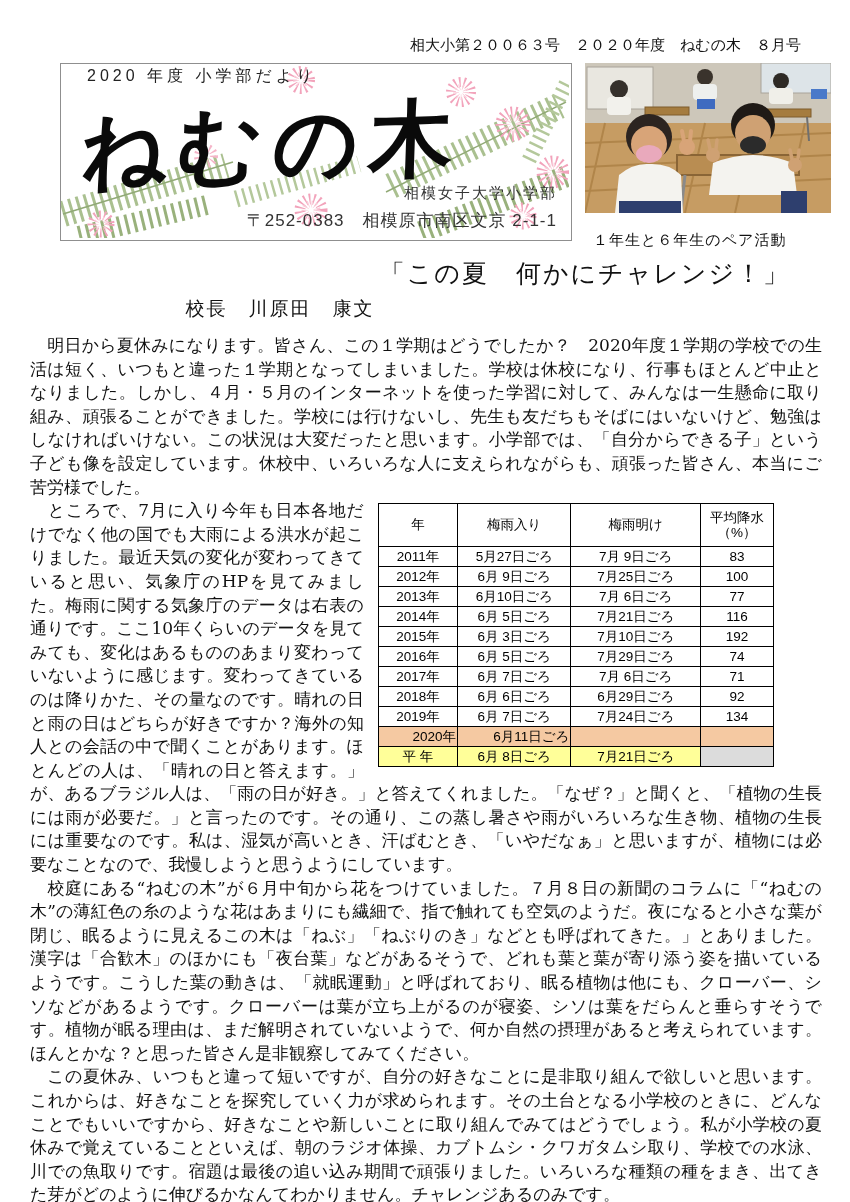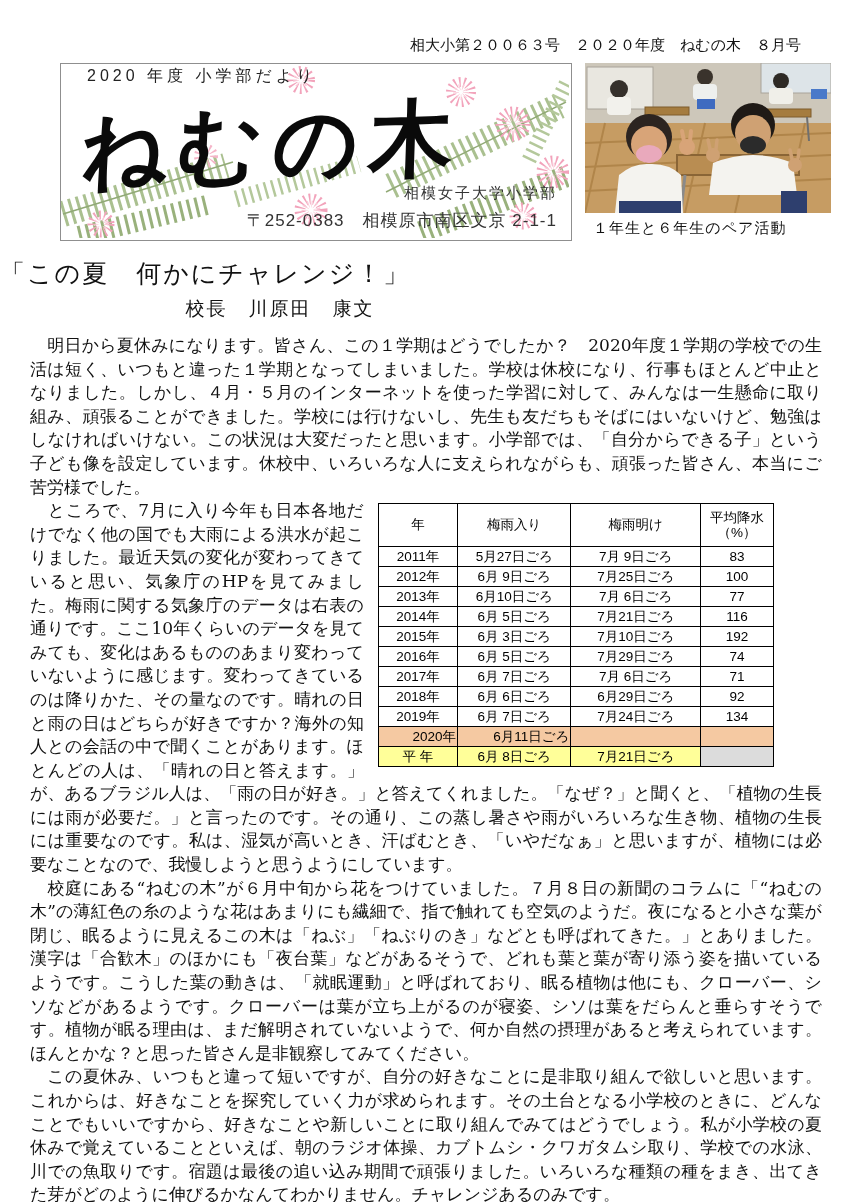--- a/index.html
+++ b/index.html
@@ -19,24 +19,24 @@
     font-weight:bold;font-size:84px;line-height:1.05;letter-spacing:10px;color:#0a0a0a;
     transform:rotate(-2deg) skewX(-4deg);white-space:nowrap;}
   .banner-school{position:absolute;right:14px;top:120px;z-index:2;
     font-family:"Liberation Sans","DejaVu Sans",sans-serif;font-size:15px;letter-spacing:2px;color:#333;}
   .banner-address{position:absolute;right:14px;top:145px;z-index:2;
     font-family:"Liberation Sans","DejaVu Sans",sans-serif;font-size:17px;letter-spacing:1px;color:#333;}
 
   
   .photo-box{position:absolute;left:585px;top:63px;width:246px;}
   .photo-frame{width:246px;height:150px;overflow:hidden;background:#cdc7ba;}
-  .photo-caption{margin-top:6px;font-size:15px;letter-spacing:1px;padding-left:8px;color:#111;}
-
-  
-  .article-title{position:absolute;left:0;top:257px;width:790px;text-align:left;
+  .photo-caption{margin-top:18px;font-size:15px;letter-spacing:1px;padding-left:8px;color:#111;}
+
+  
+  .article-title{position:absolute;left:0;top:257px;width:790px;text-align:right;
     font-size:25px;letter-spacing:2px;color:#111;}
   .author-line{position:absolute;left:0;top:296px;width:560px;text-align:center;
     font-size:19px;letter-spacing:2px;color:#111;}
 
   
   .body-flow{position:absolute;left:30px;top:334px;width:792px;
     font-size:17px;line-height:23.6px;text-align:justify;color:#111;}
   .body-flow p{margin:0;}
 
   

